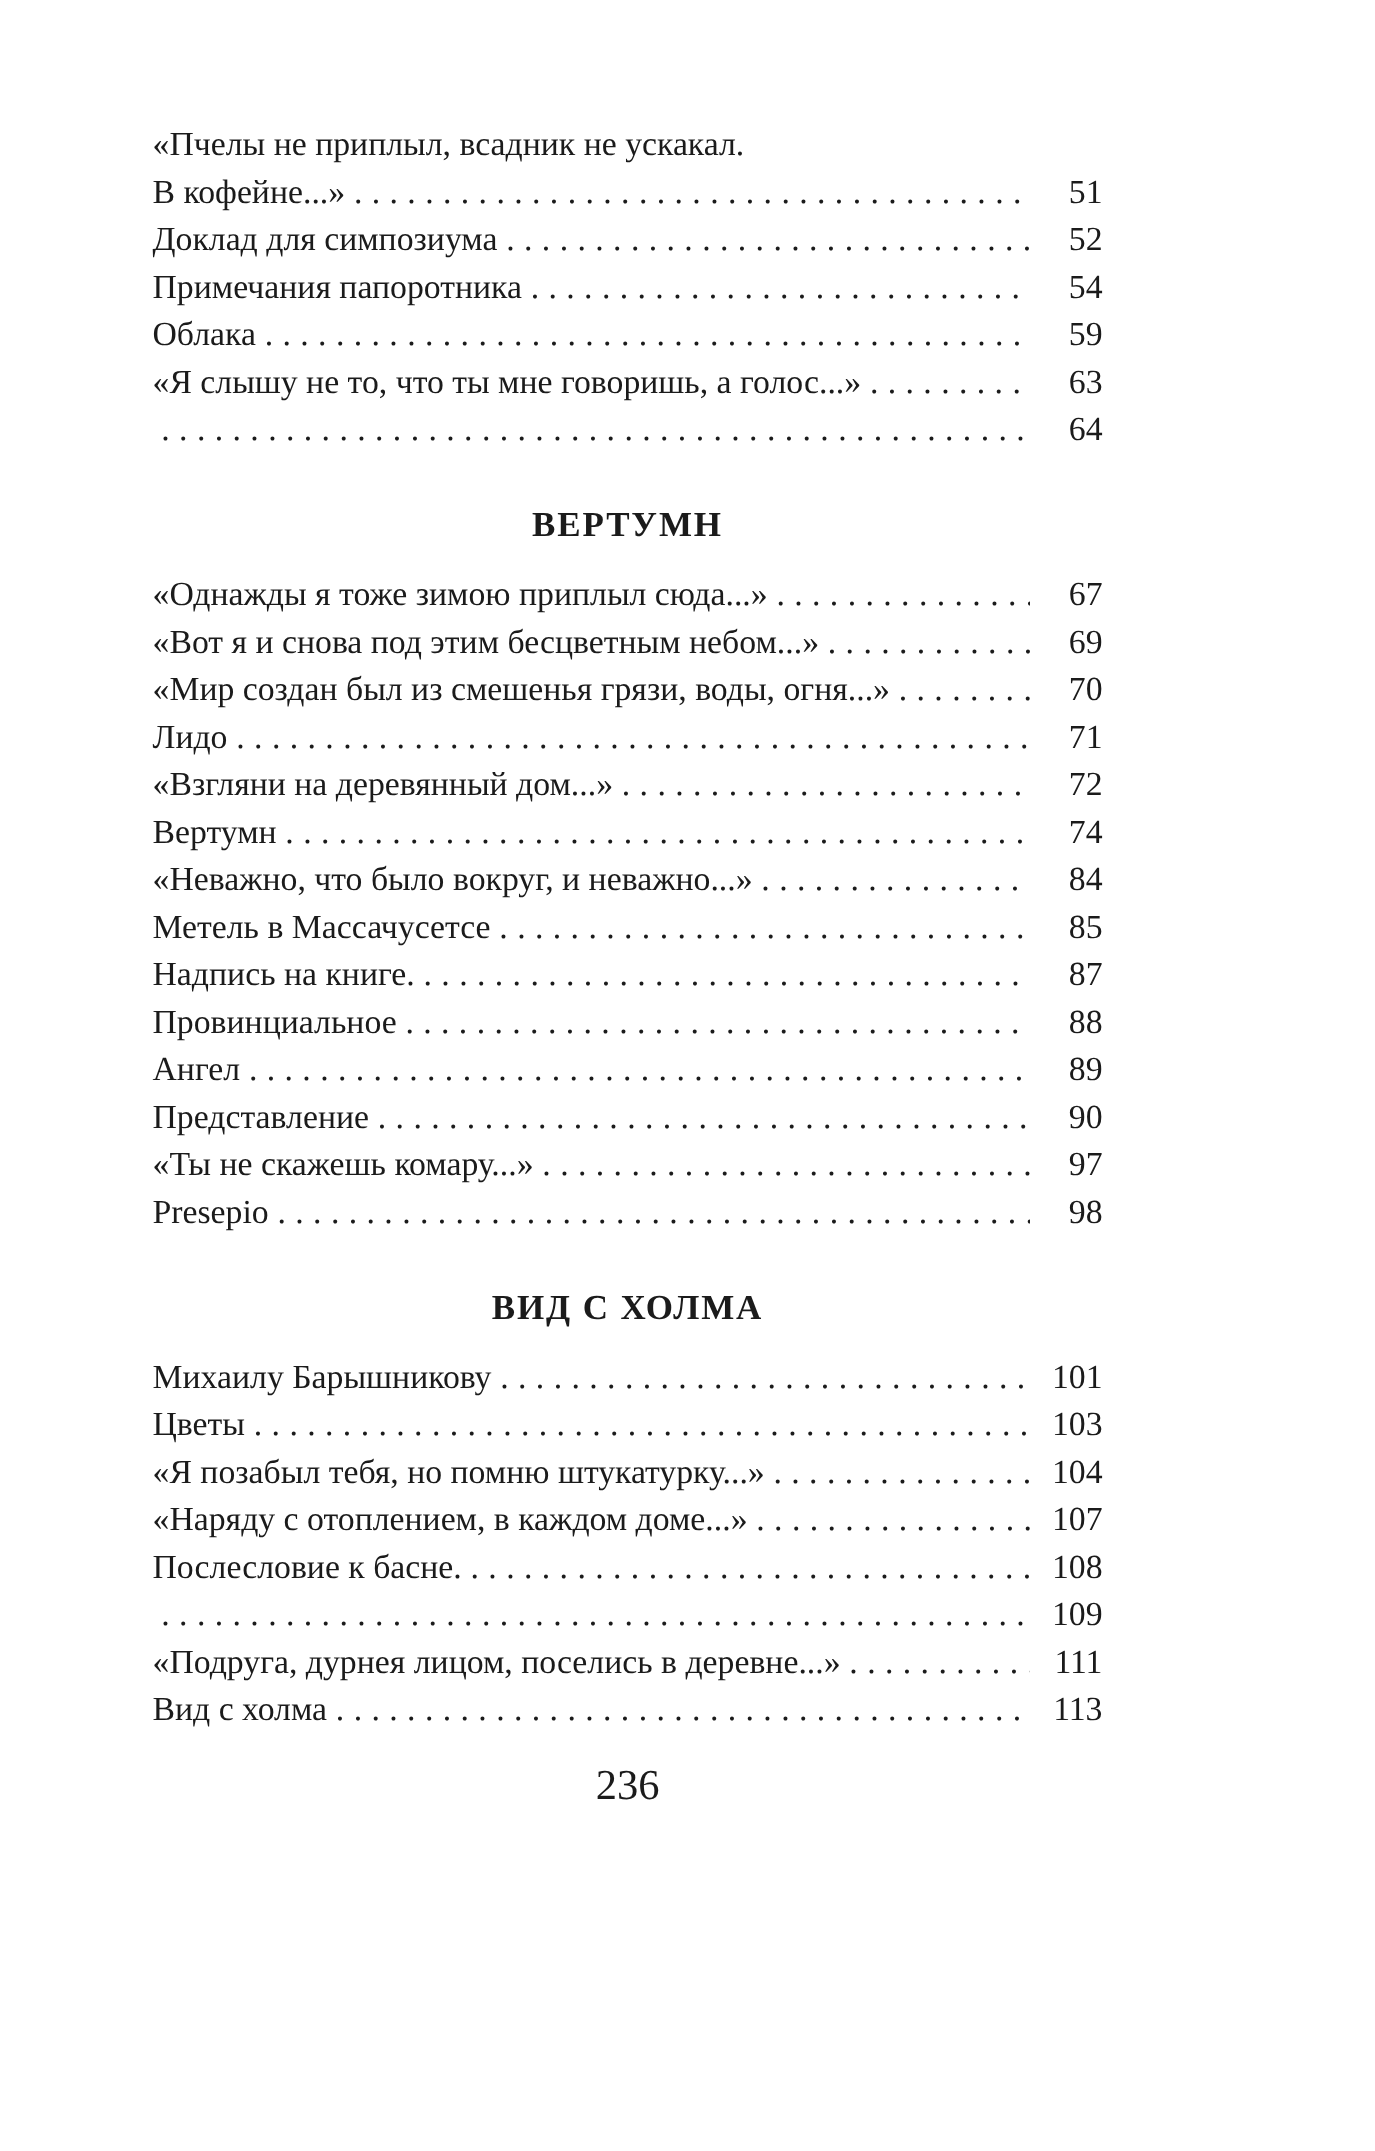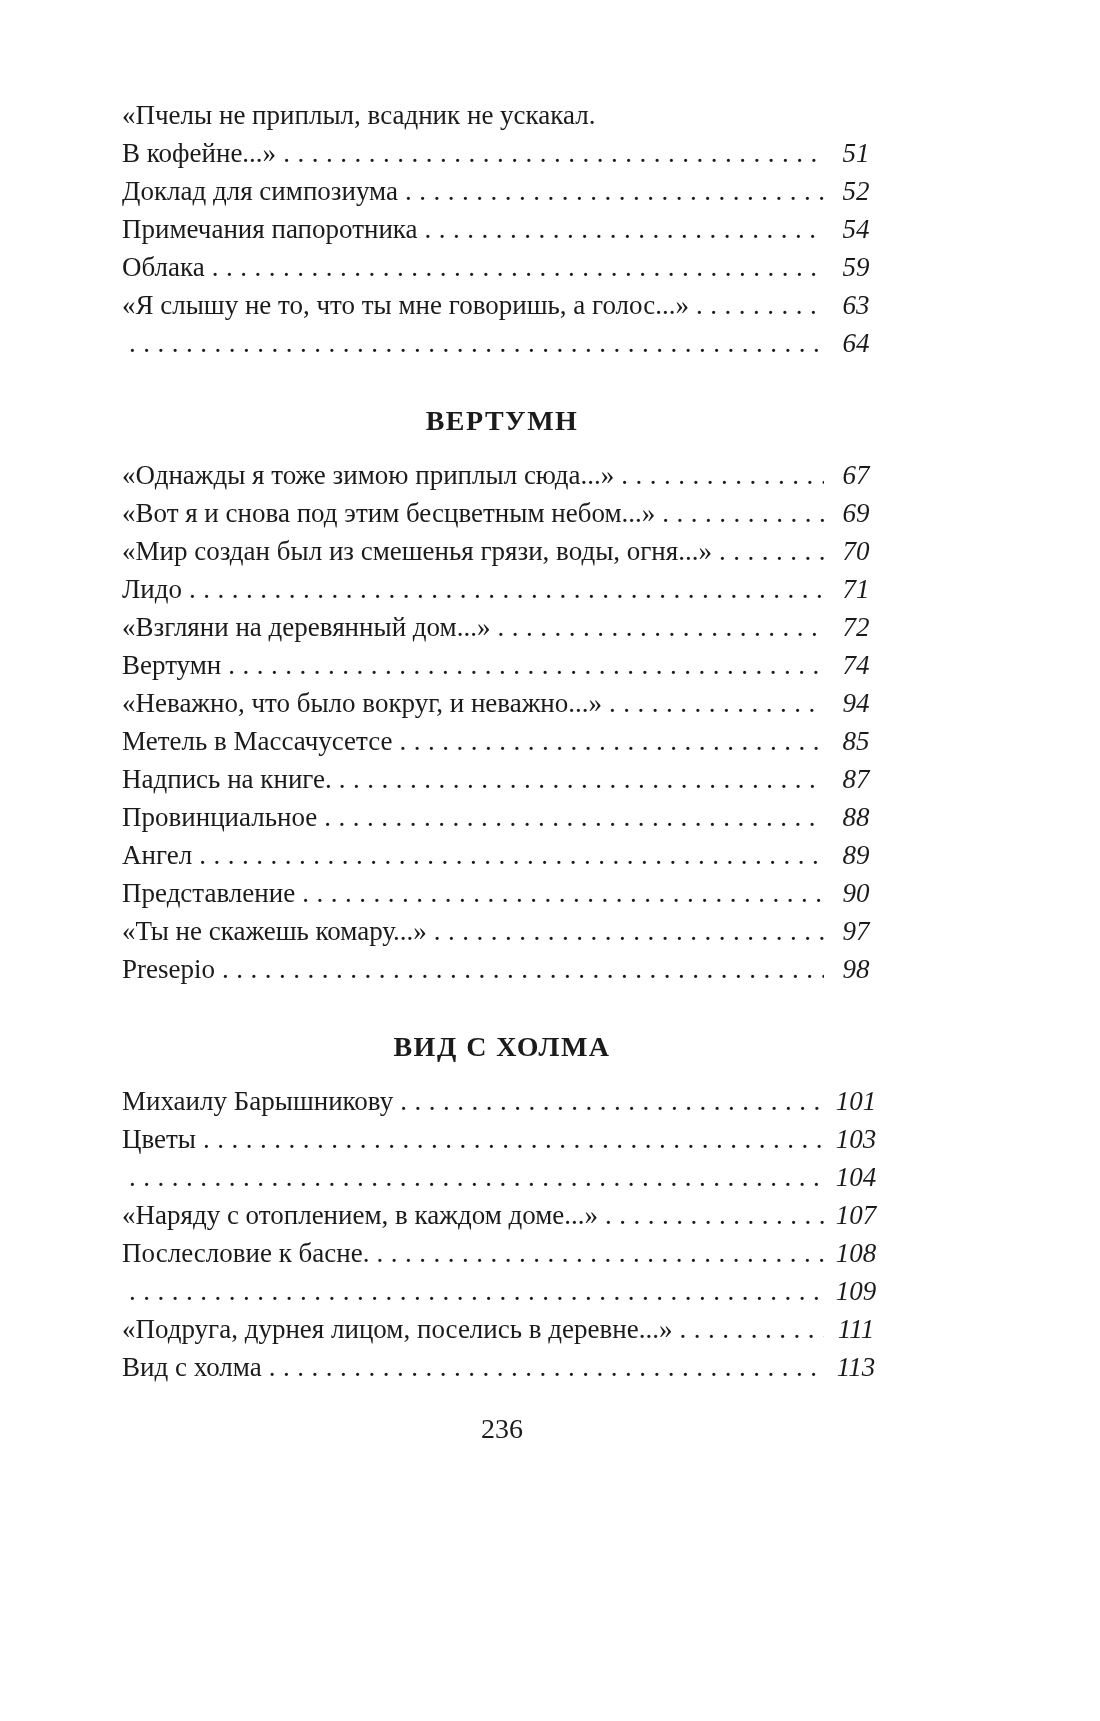--- a/index.html
+++ b/index.html
@@ -45,35 +45,34 @@
     padding-left: 7px;
   }
   .entry .leader::after {
     content: "....................................................................................................";
     letter-spacing: 7.5px;
   }
   .entry .pagenum {
     flex: 0 0 auto;
     min-width: 52px;
     margin-left: 6px;
-    text-align: center;
-    font-style: italic;
+    text-align: right;
   }
   .section-heading {
     font-size: 28px;
     line-height: 38px;
     font-weight: bold;
     text-align: center;
     letter-spacing: 1.5px;
     margin: 40px 0 16px 0;
   }
   .folio {
     margin-top: 26px;
     text-align: center;
-    font-size: 28px;
+    font-size: 34px;
     line-height: 34px;
   }
 </style>
 </head>
 <body>
 
 <main class="page">
   <section class="toc" id="toc-root">
       <div class="entry-preline">«Пчелы не приплыл, всадник не ускакал.</div>
       <div class="entry">
@@ -132,21 +131,21 @@
         <span class="pagenum">72</span>
       </div>
       <div class="entry">
         <span class="title">Вертумн</span>
         <span class="leader"></span>
         <span class="pagenum">74</span>
       </div>
       <div class="entry">
         <span class="title">«Неважно, что было вокруг, и неважно...»</span>
         <span class="leader"></span>
-        <span class="pagenum">94</span>
+        <span class="pagenum">84</span>
       </div>
       <div class="entry">
         <span class="title">Метель в Массачусетсе</span>
         <span class="leader"></span>
         <span class="pagenum">85</span>
       </div>
       <div class="entry">
         <span class="title">Надпись на книге.</span>
         <span class="leader"></span>
         <span class="pagenum">87</span>
@@ -181,20 +180,21 @@
         <span class="title">Михаилу Барышникову</span>
         <span class="leader"></span>
         <span class="pagenum">101</span>
       </div>
       <div class="entry">
         <span class="title">Цветы</span>
         <span class="leader"></span>
         <span class="pagenum">103</span>
       </div>
       <div class="entry">
+        <span class="title">«Я позабыл тебя, но помню штукатурку...»</span>
         <span class="leader"></span>
         <span class="pagenum">104</span>
       </div>
       <div class="entry">
         <span class="title">«Наряду с отоплением, в каждом доме...»</span>
         <span class="leader"></span>
         <span class="pagenum">107</span>
       </div>
       <div class="entry">
         <span class="title">Послесловие к басне.</span>

